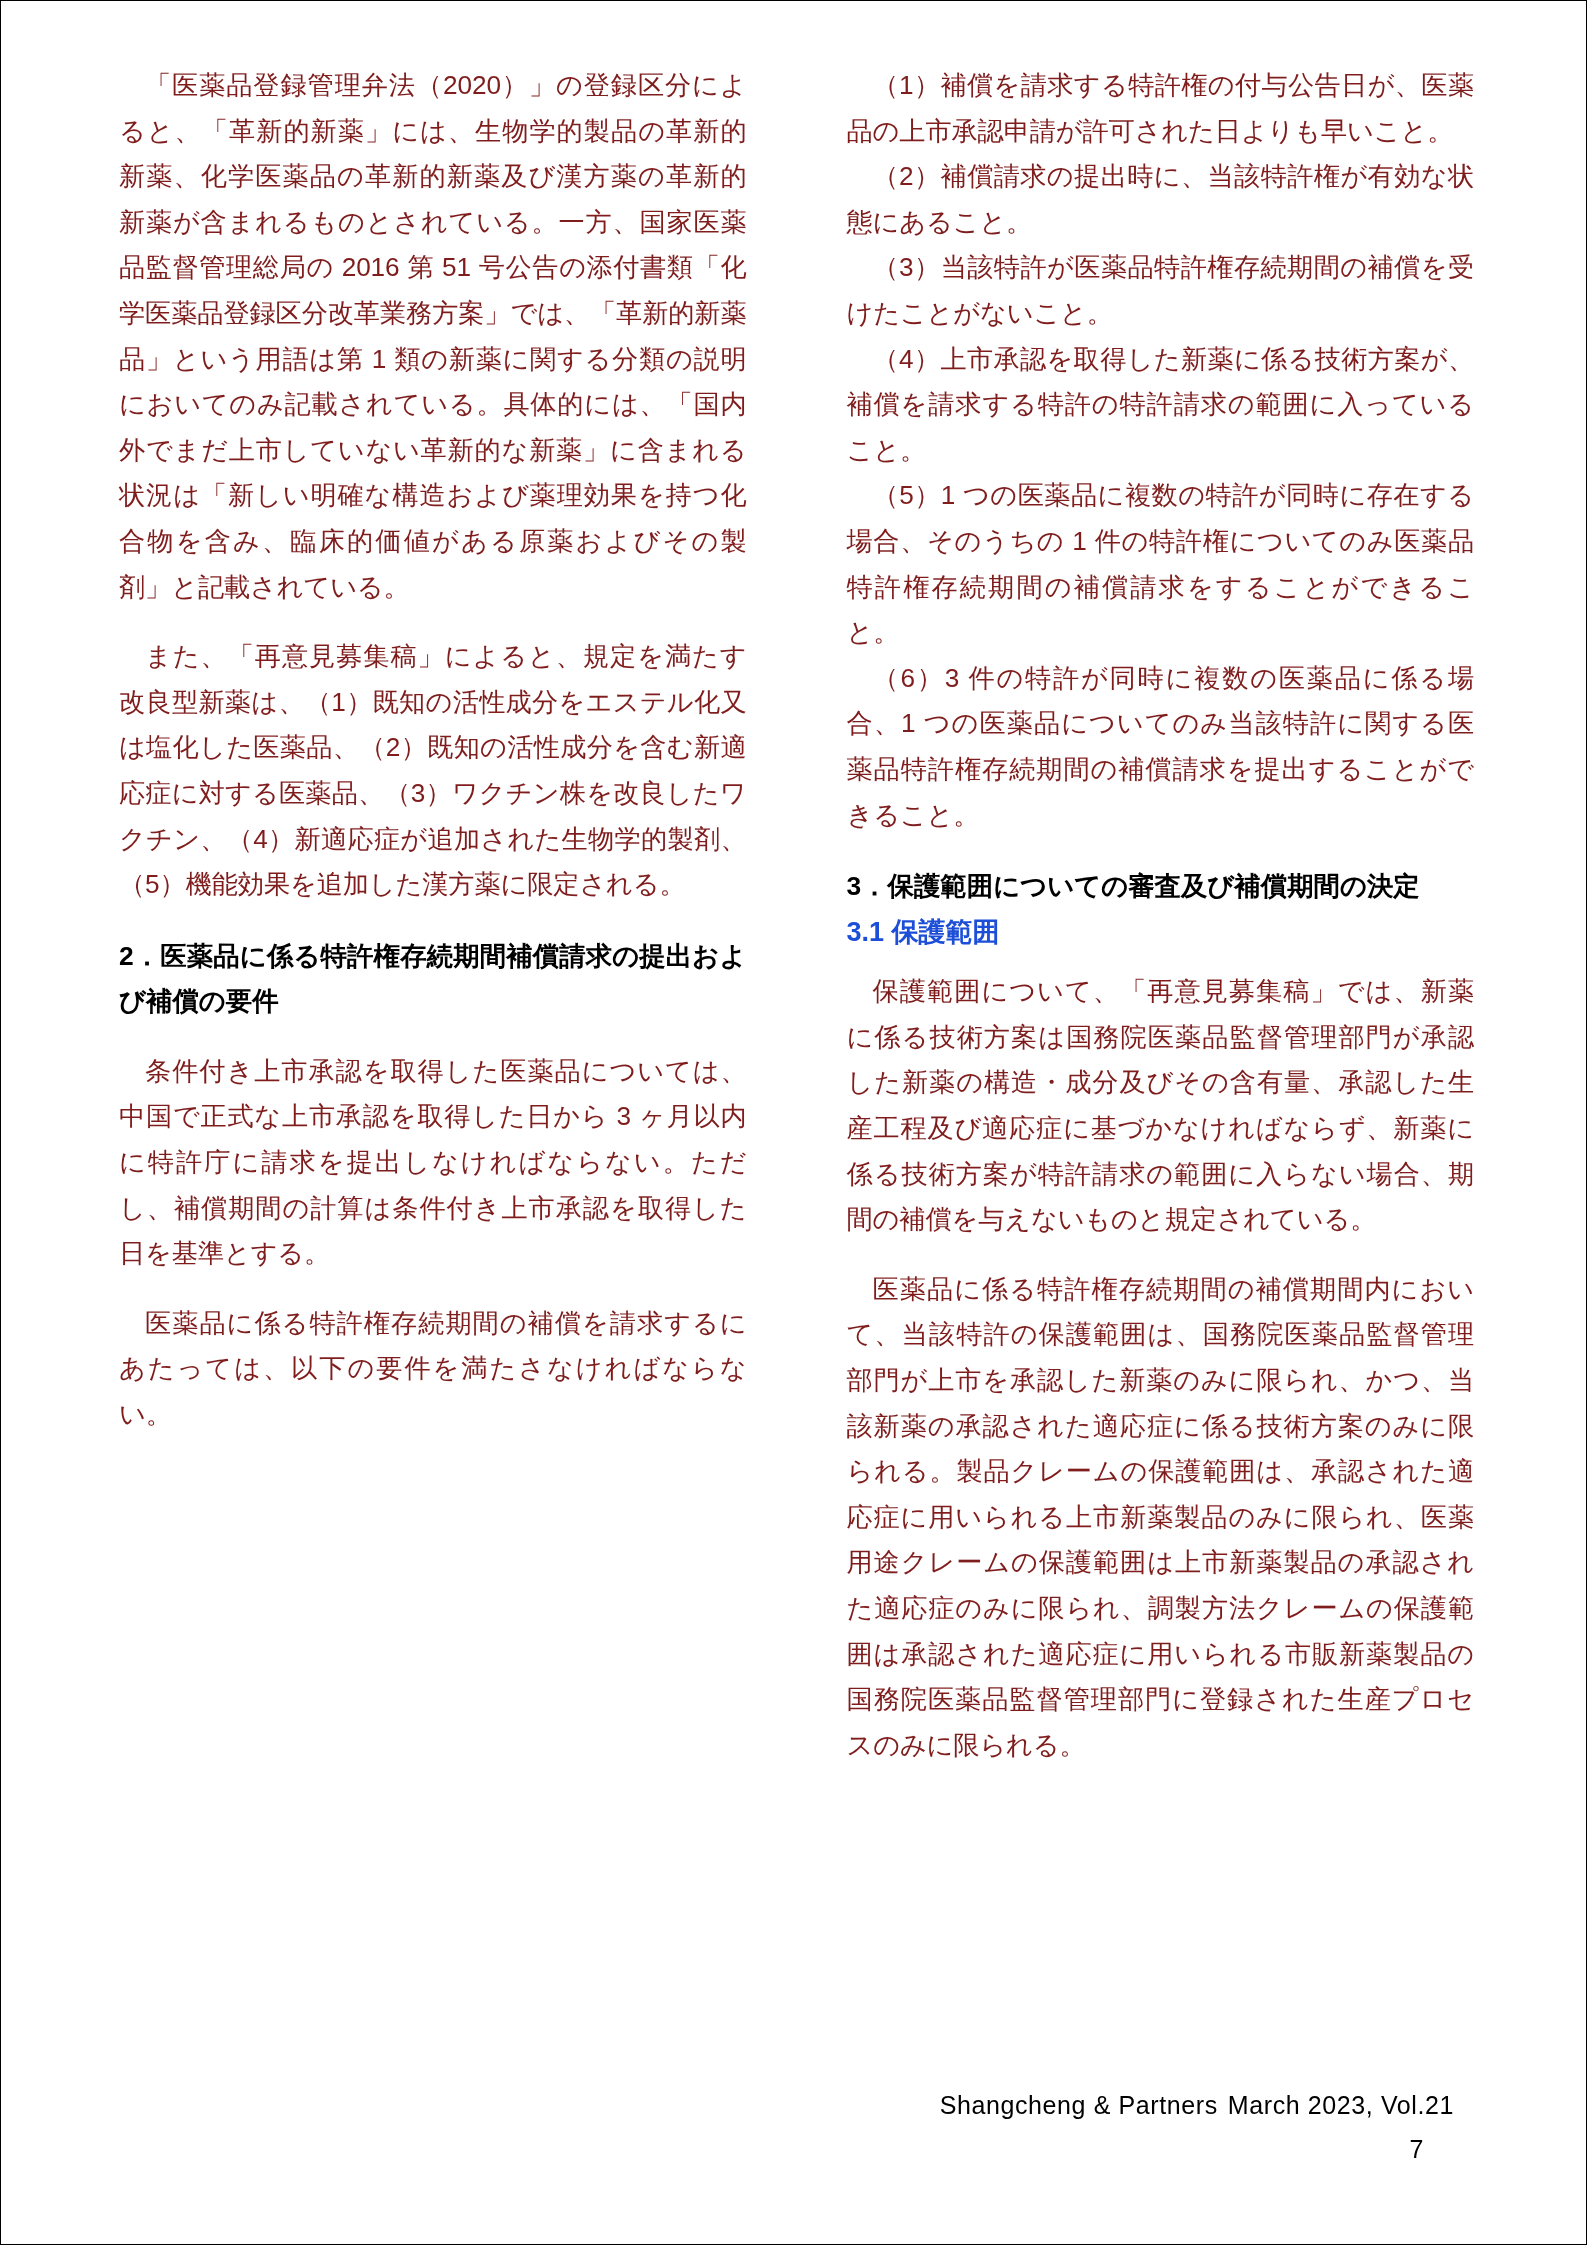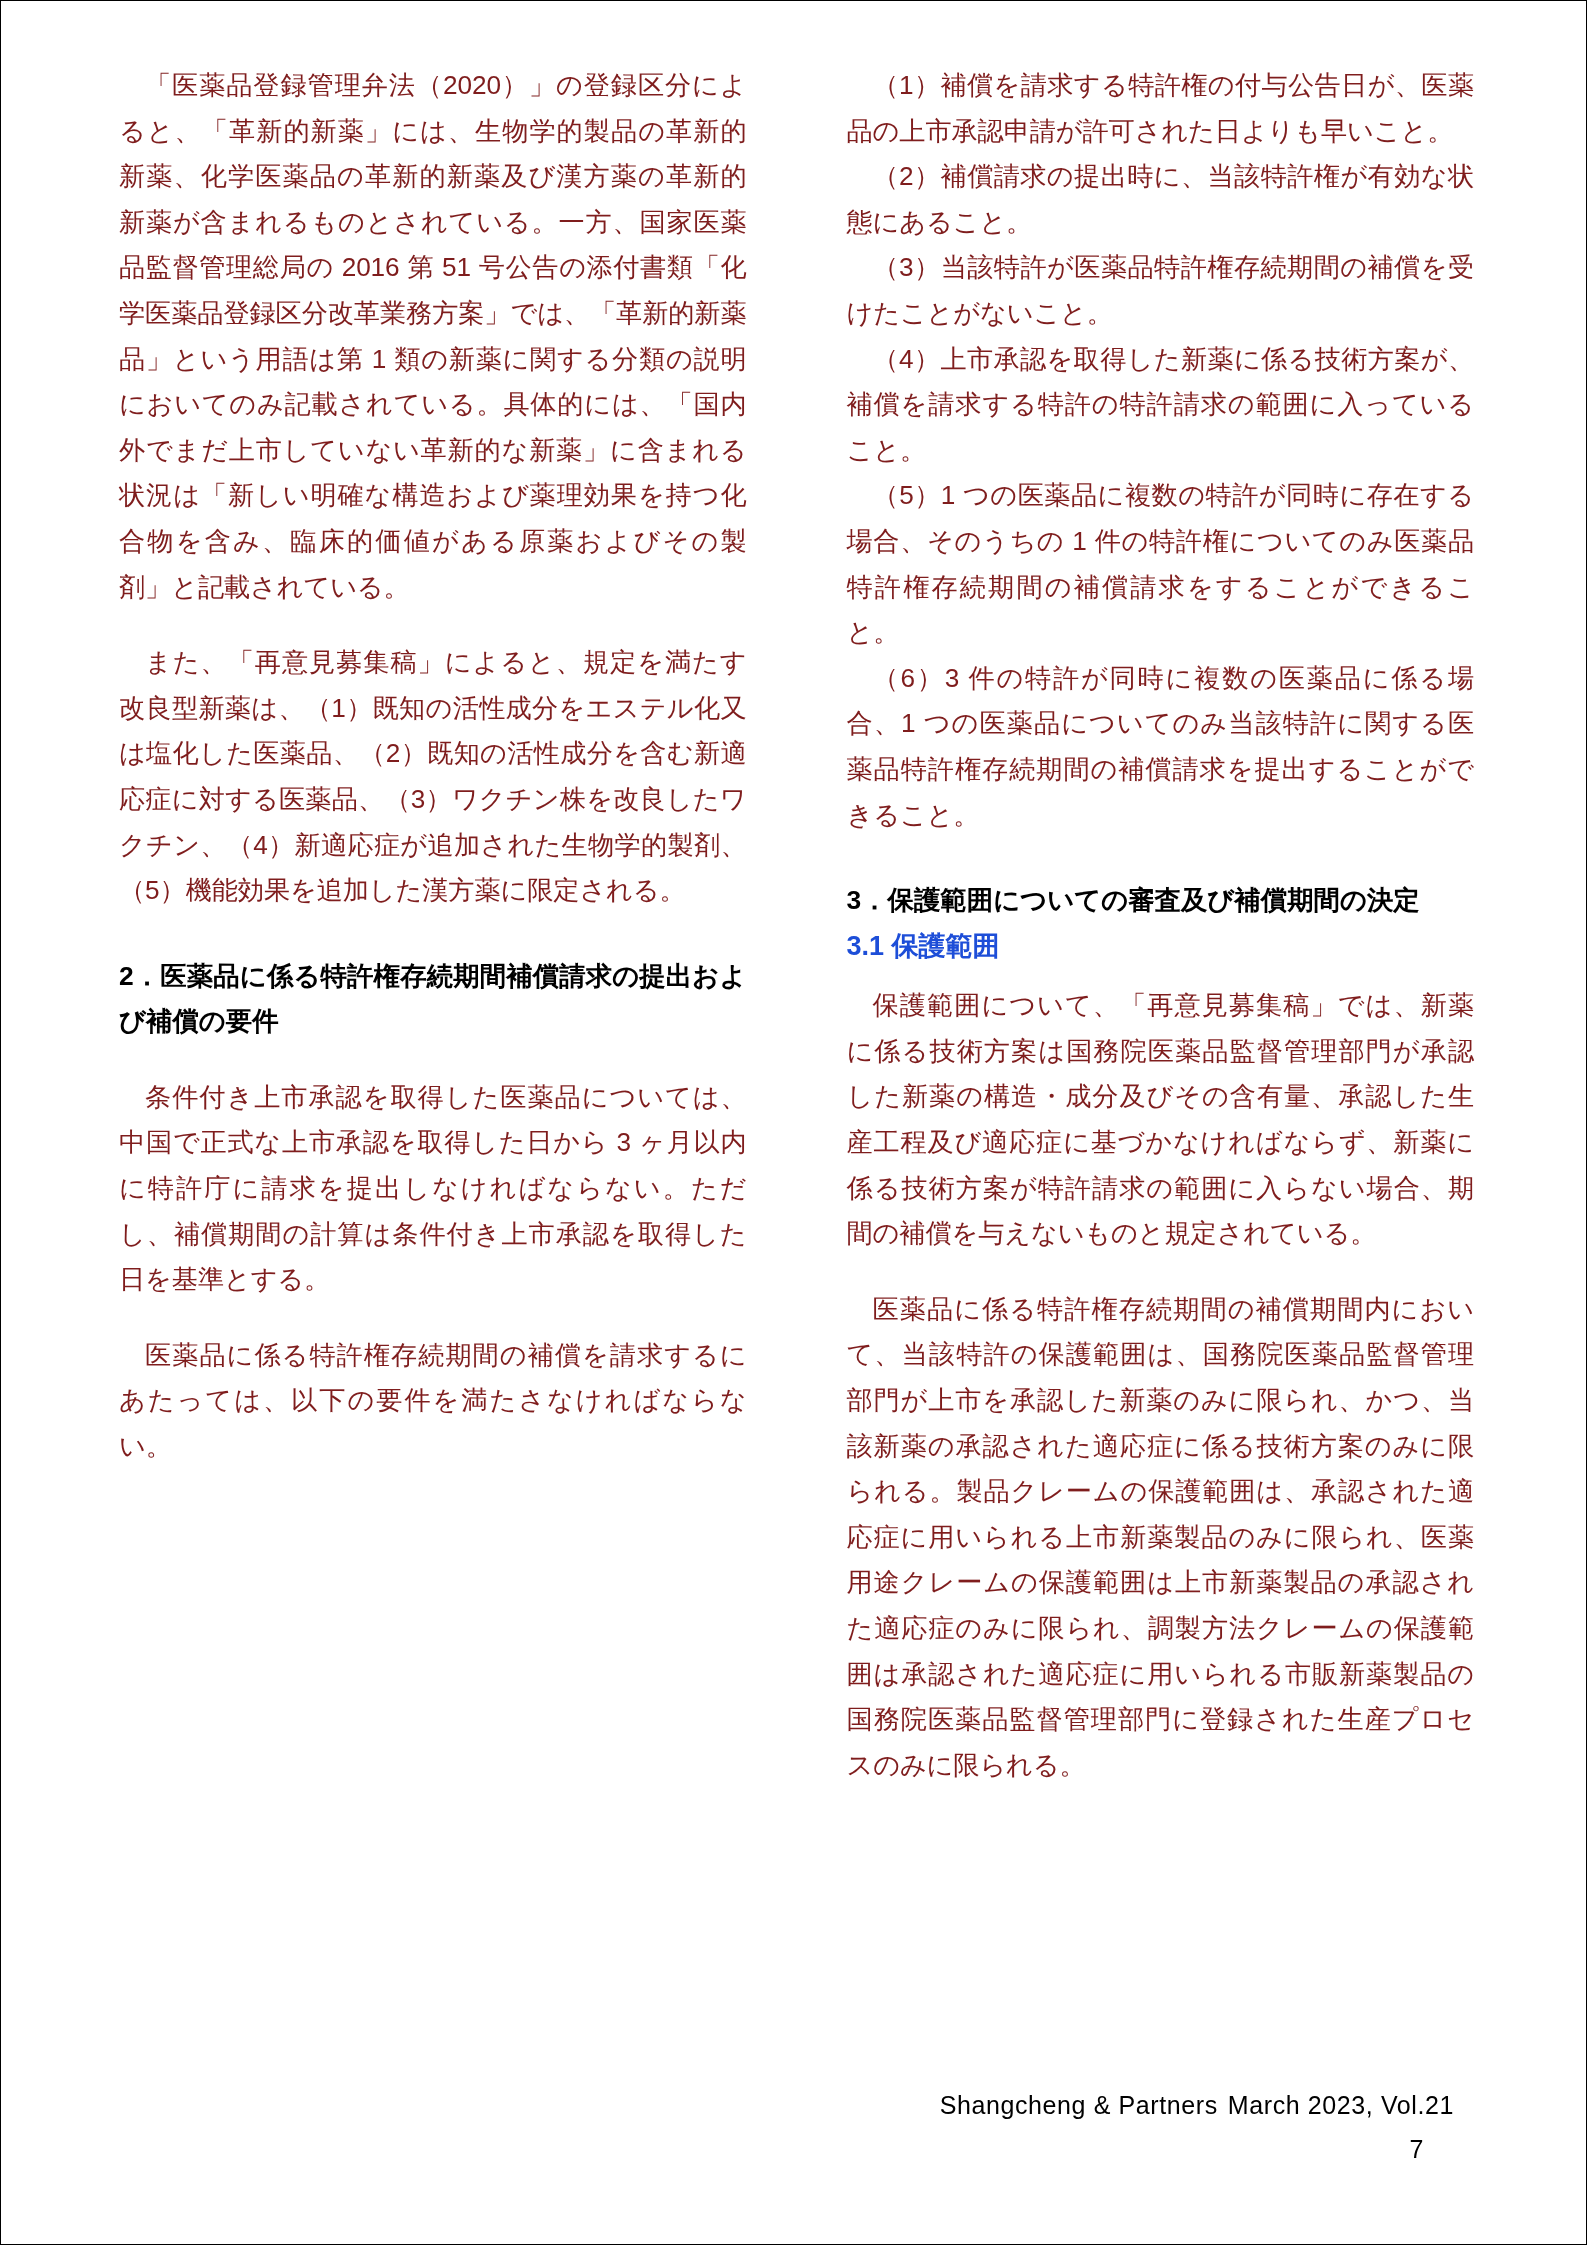--- a/index.html
+++ b/index.html
@@ -43,24 +43,24 @@
     margin: 0 0 0 0;
     font-size: 26.2px;
     line-height: 45.6px;
     color: #7f1d1d;
     text-align: justify;
     text-justify: inter-character;
     letter-spacing: -0.1px;
     font-weight: 400;
     text-indent: 26px;
   }
-  p.gap { margin-top: 30px; }
+  p.gap { margin-top: 24px; }
   p.tight { margin-top: 14px; }
   h2.heading {
-    margin: 40px 0 0 0;
+    margin: 26px 0 0 0;
     font-size: 26.4px;
     line-height: 45.6px;
     font-weight: bold;
     color: #000;
     text-align: justify;
     text-justify: inter-character;
     text-indent: 0;
   }
   h3.subheading {
     margin: 0 0 0 0;

